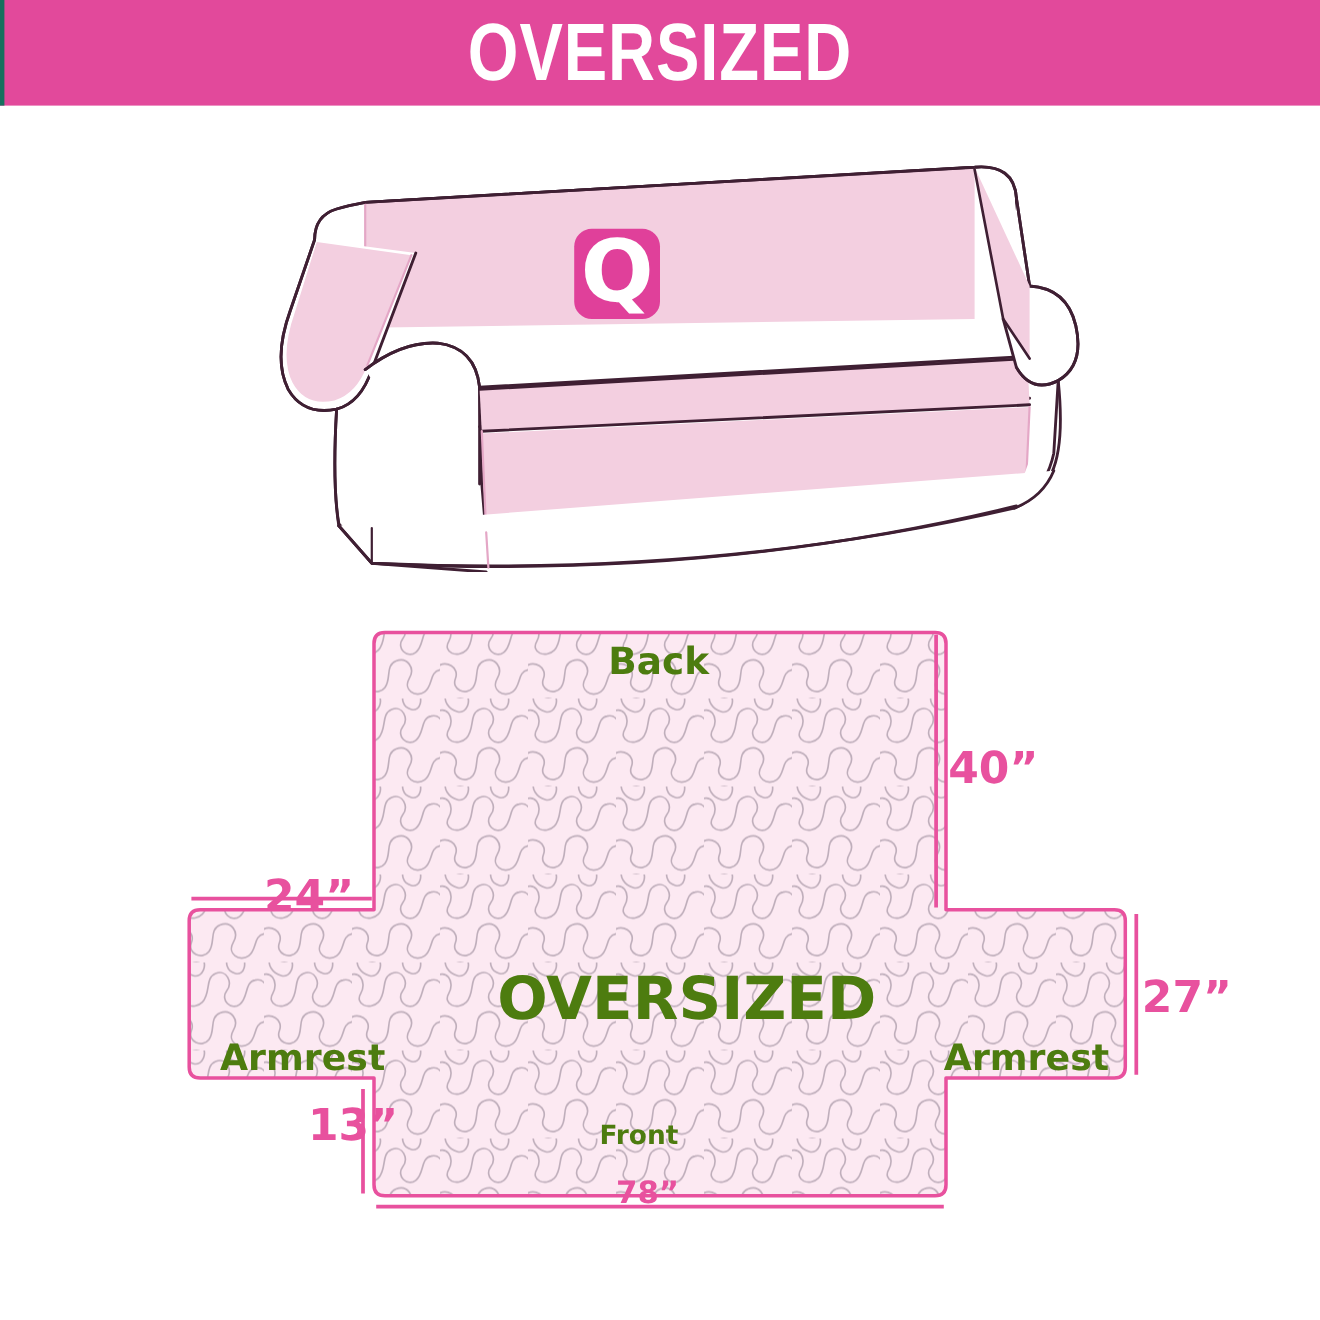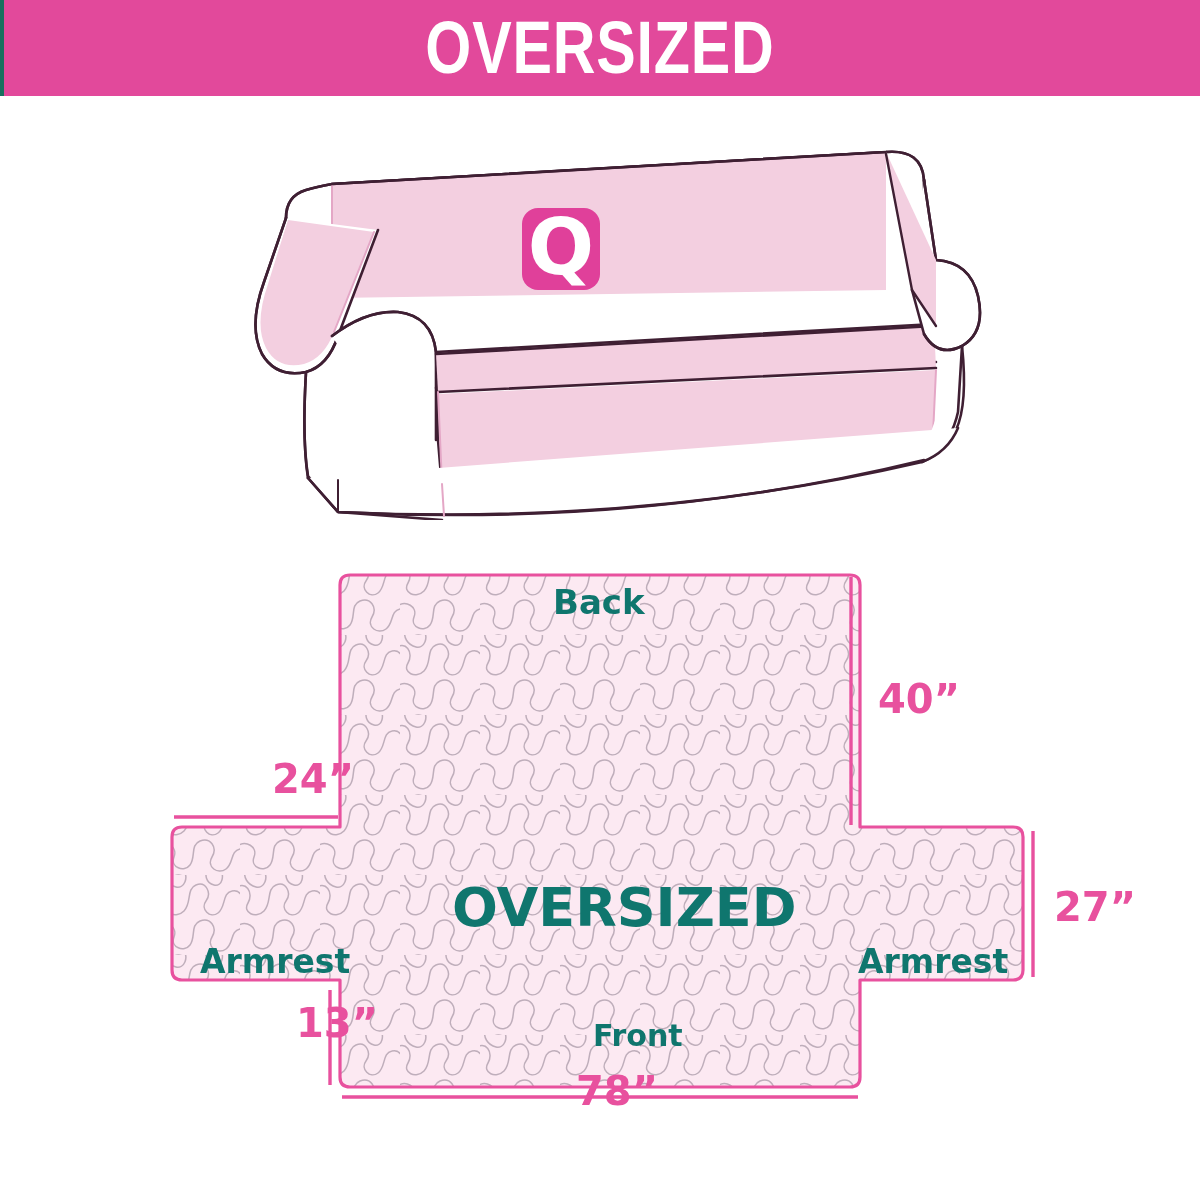--- a/index.html
+++ b/index.html
@@ -63,37 +63,37 @@
     position: absolute;
     left: 160px;
     top: 555px;
     width: 900px;
     height: 570px;
   }
   #cover-diagram svg { display: block; width: 100%; height: 100%; }
 
   .diagram-label {
     position: absolute;
-    color: #0f766e;
+    color: #4d7c0f;
     font-family: "DejaVu Sans", sans-serif;
     font-weight: bold;
     white-space: nowrap;
   }
   .label-back   { left: 553px; top: 582px;  font-size: 34px; }
-  .label-front  { left: 545px; top: 1018px; font-size: 30px; margin-left: 48px; }
+  .label-front  { left: 545px; top: 1018px; font-size: 24px; }
   .label-arm-l  { left: 200px; top: 942px;  font-size: 33px; }
   .label-arm-r  { left: 858px; top: 942px;  font-size: 33px; }
   .label-center { left: 452px; top: 876px;  font-size: 54px; letter-spacing: 0px; }
 
-  .dim-text { position: absolute; color: #e8519e; font-family: "DejaVu Sans", sans-serif; font-weight: bold; white-space: nowrap; padding-left: 16px; }
+  .dim-text { position: absolute; color: #e8519e; font-family: "DejaVu Sans", sans-serif; font-weight: bold; white-space: nowrap; }
   .dim-40 { left: 862px; top: 676px;  font-size: 40px; }
-  .dim-24 { left: 240px; top: 756px;  font-size: 40px; margin-left: 16px; }
+  .dim-24 { left: 240px; top: 792px;  font-size: 40px; }
   .dim-23 { left: 1038px; top: 884px; font-size: 40px; }
   .dim-13 { left: 280px; top: 1000px; font-size: 40px; }
-  .dim-78 { left: 560px; top: 1068px; font-size: 40px; }
+  .dim-78 { left: 560px; top: 1068px; font-size: 28px; }
 </style>
 </head>
 <body>
 
 <div id="header-banner">
   <div id="header-edge-accent"></div>
   <div id="header-title">OVERSIZED</div>
 </div>
 
 <div id="sofa-illustration">

